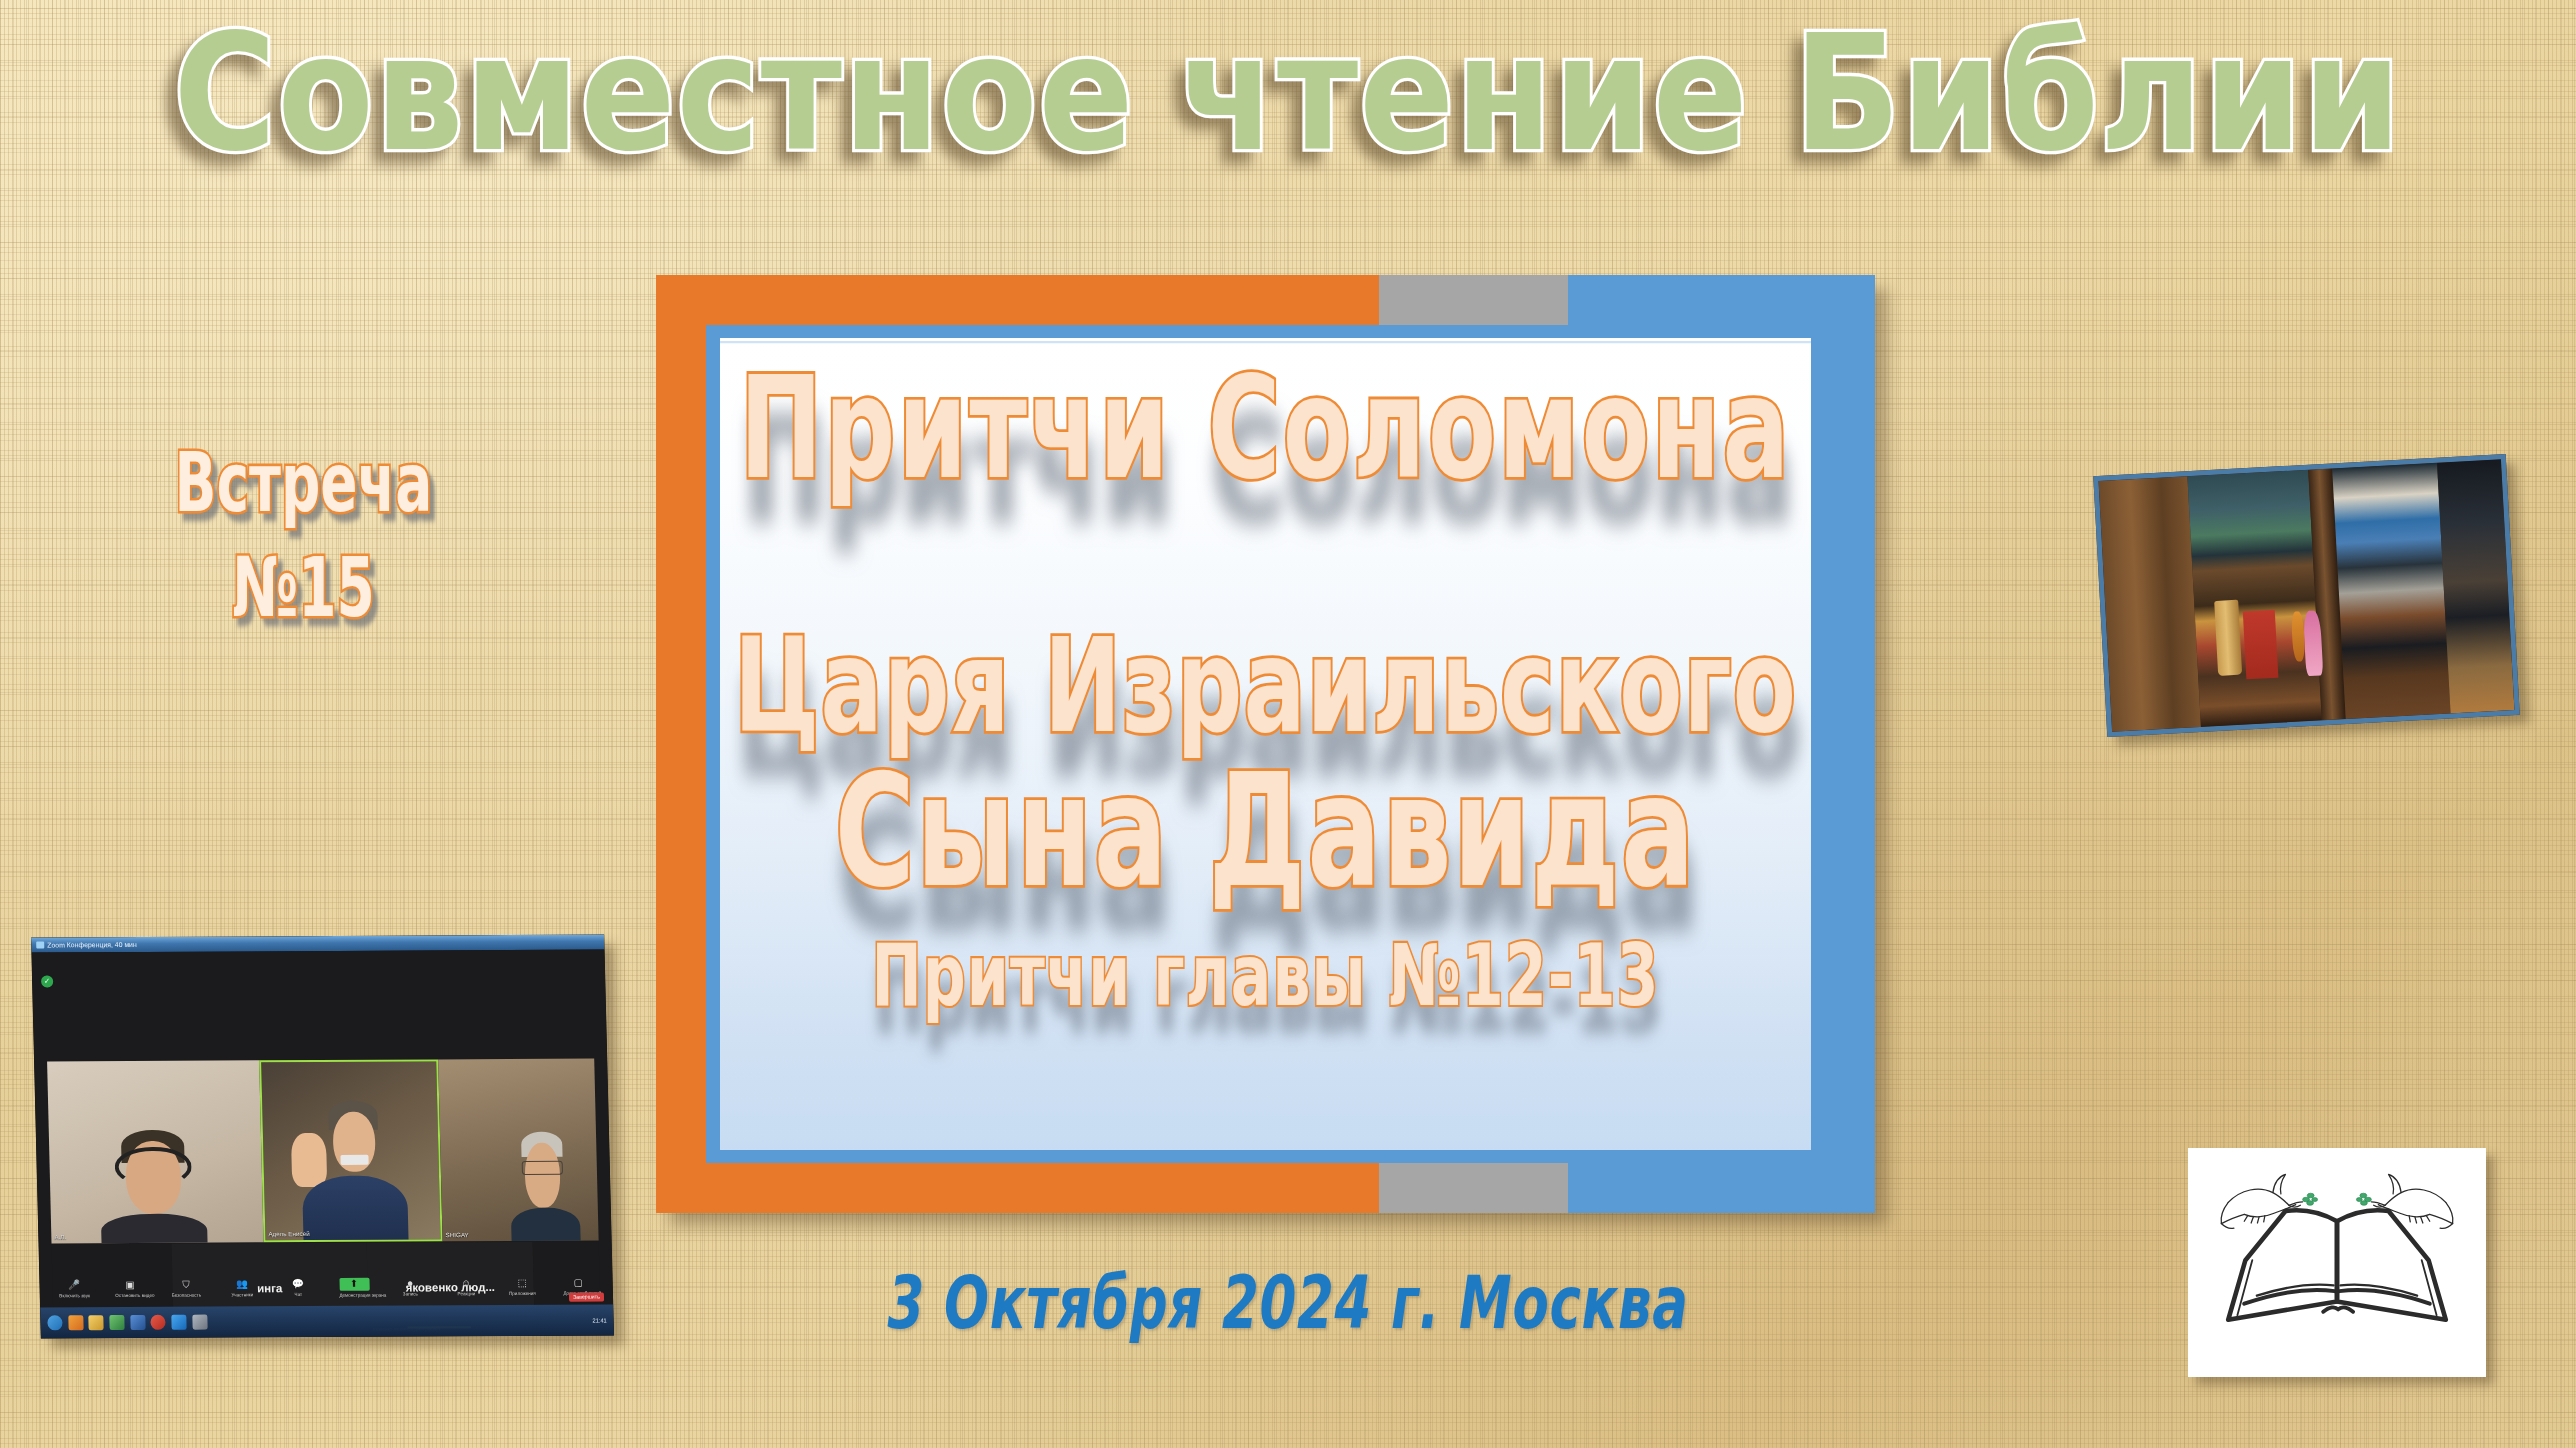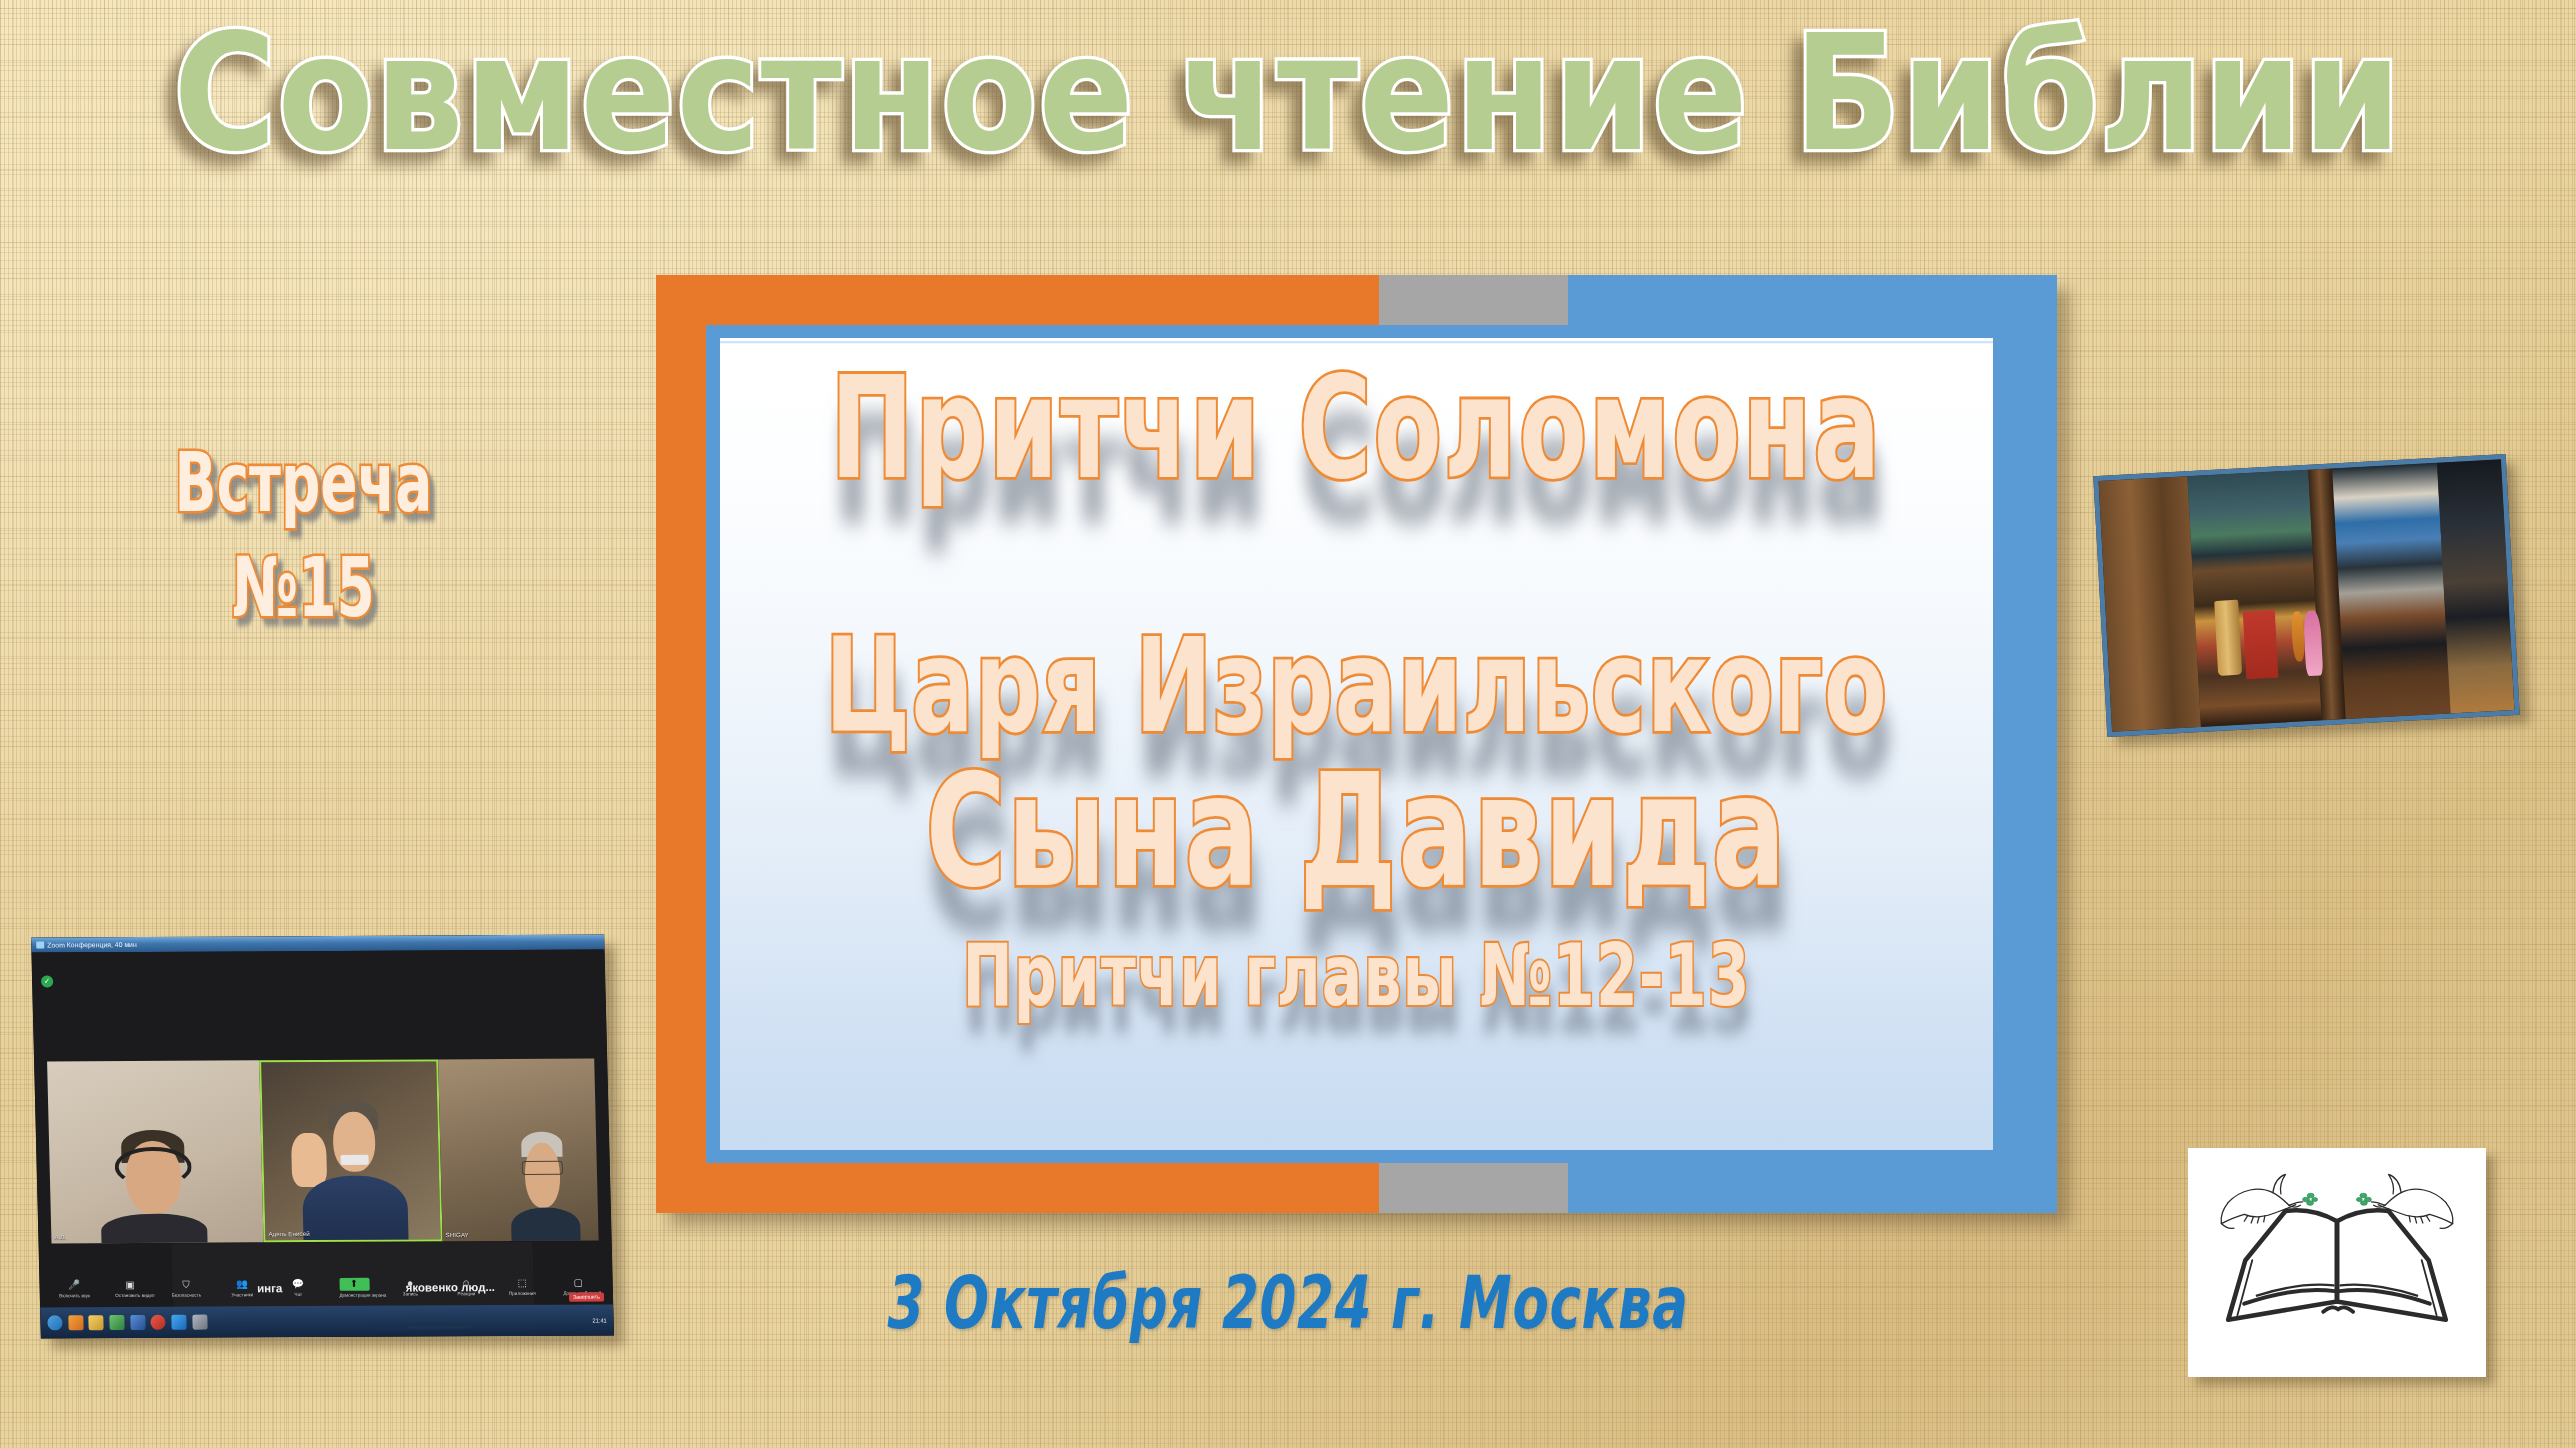--- a/index.html
+++ b/index.html
@@ -54,21 +54,21 @@
     transform:scaleY(1.5);
     transform-origin:50% 0%;
     filter: drop-shadow(5.2px 5.2px 1.7px rgba(120,120,120,.75));
   }
   #meeting-block > div { white-space:nowrap; }
 
   
   #title-frame {
     position:absolute;
     left:656px; top:275px;
-    width:1401px; height:938px;
+    width:1219px; height:938px;
     box-shadow: 12.6px 12.6px 15px rgba(90,70,40,.42);
   }
   .frame-bar { position:absolute; display:flex; height:50px; width:100%; left:0; }
   .frame-bar.top { top:0; }
   .frame-bar.bottom { bottom:0; }
   .fb-orange { background:#e8782a; flex:0 0 723px; }
   .fb-gray   { background:#a6a6a6; flex:0 0 189px; }
   .fb-blue   { background:#5b9bd5; flex:1 1 auto; }
 
   .frame-side { position:absolute; top:0; bottom:0; width:50px; }

